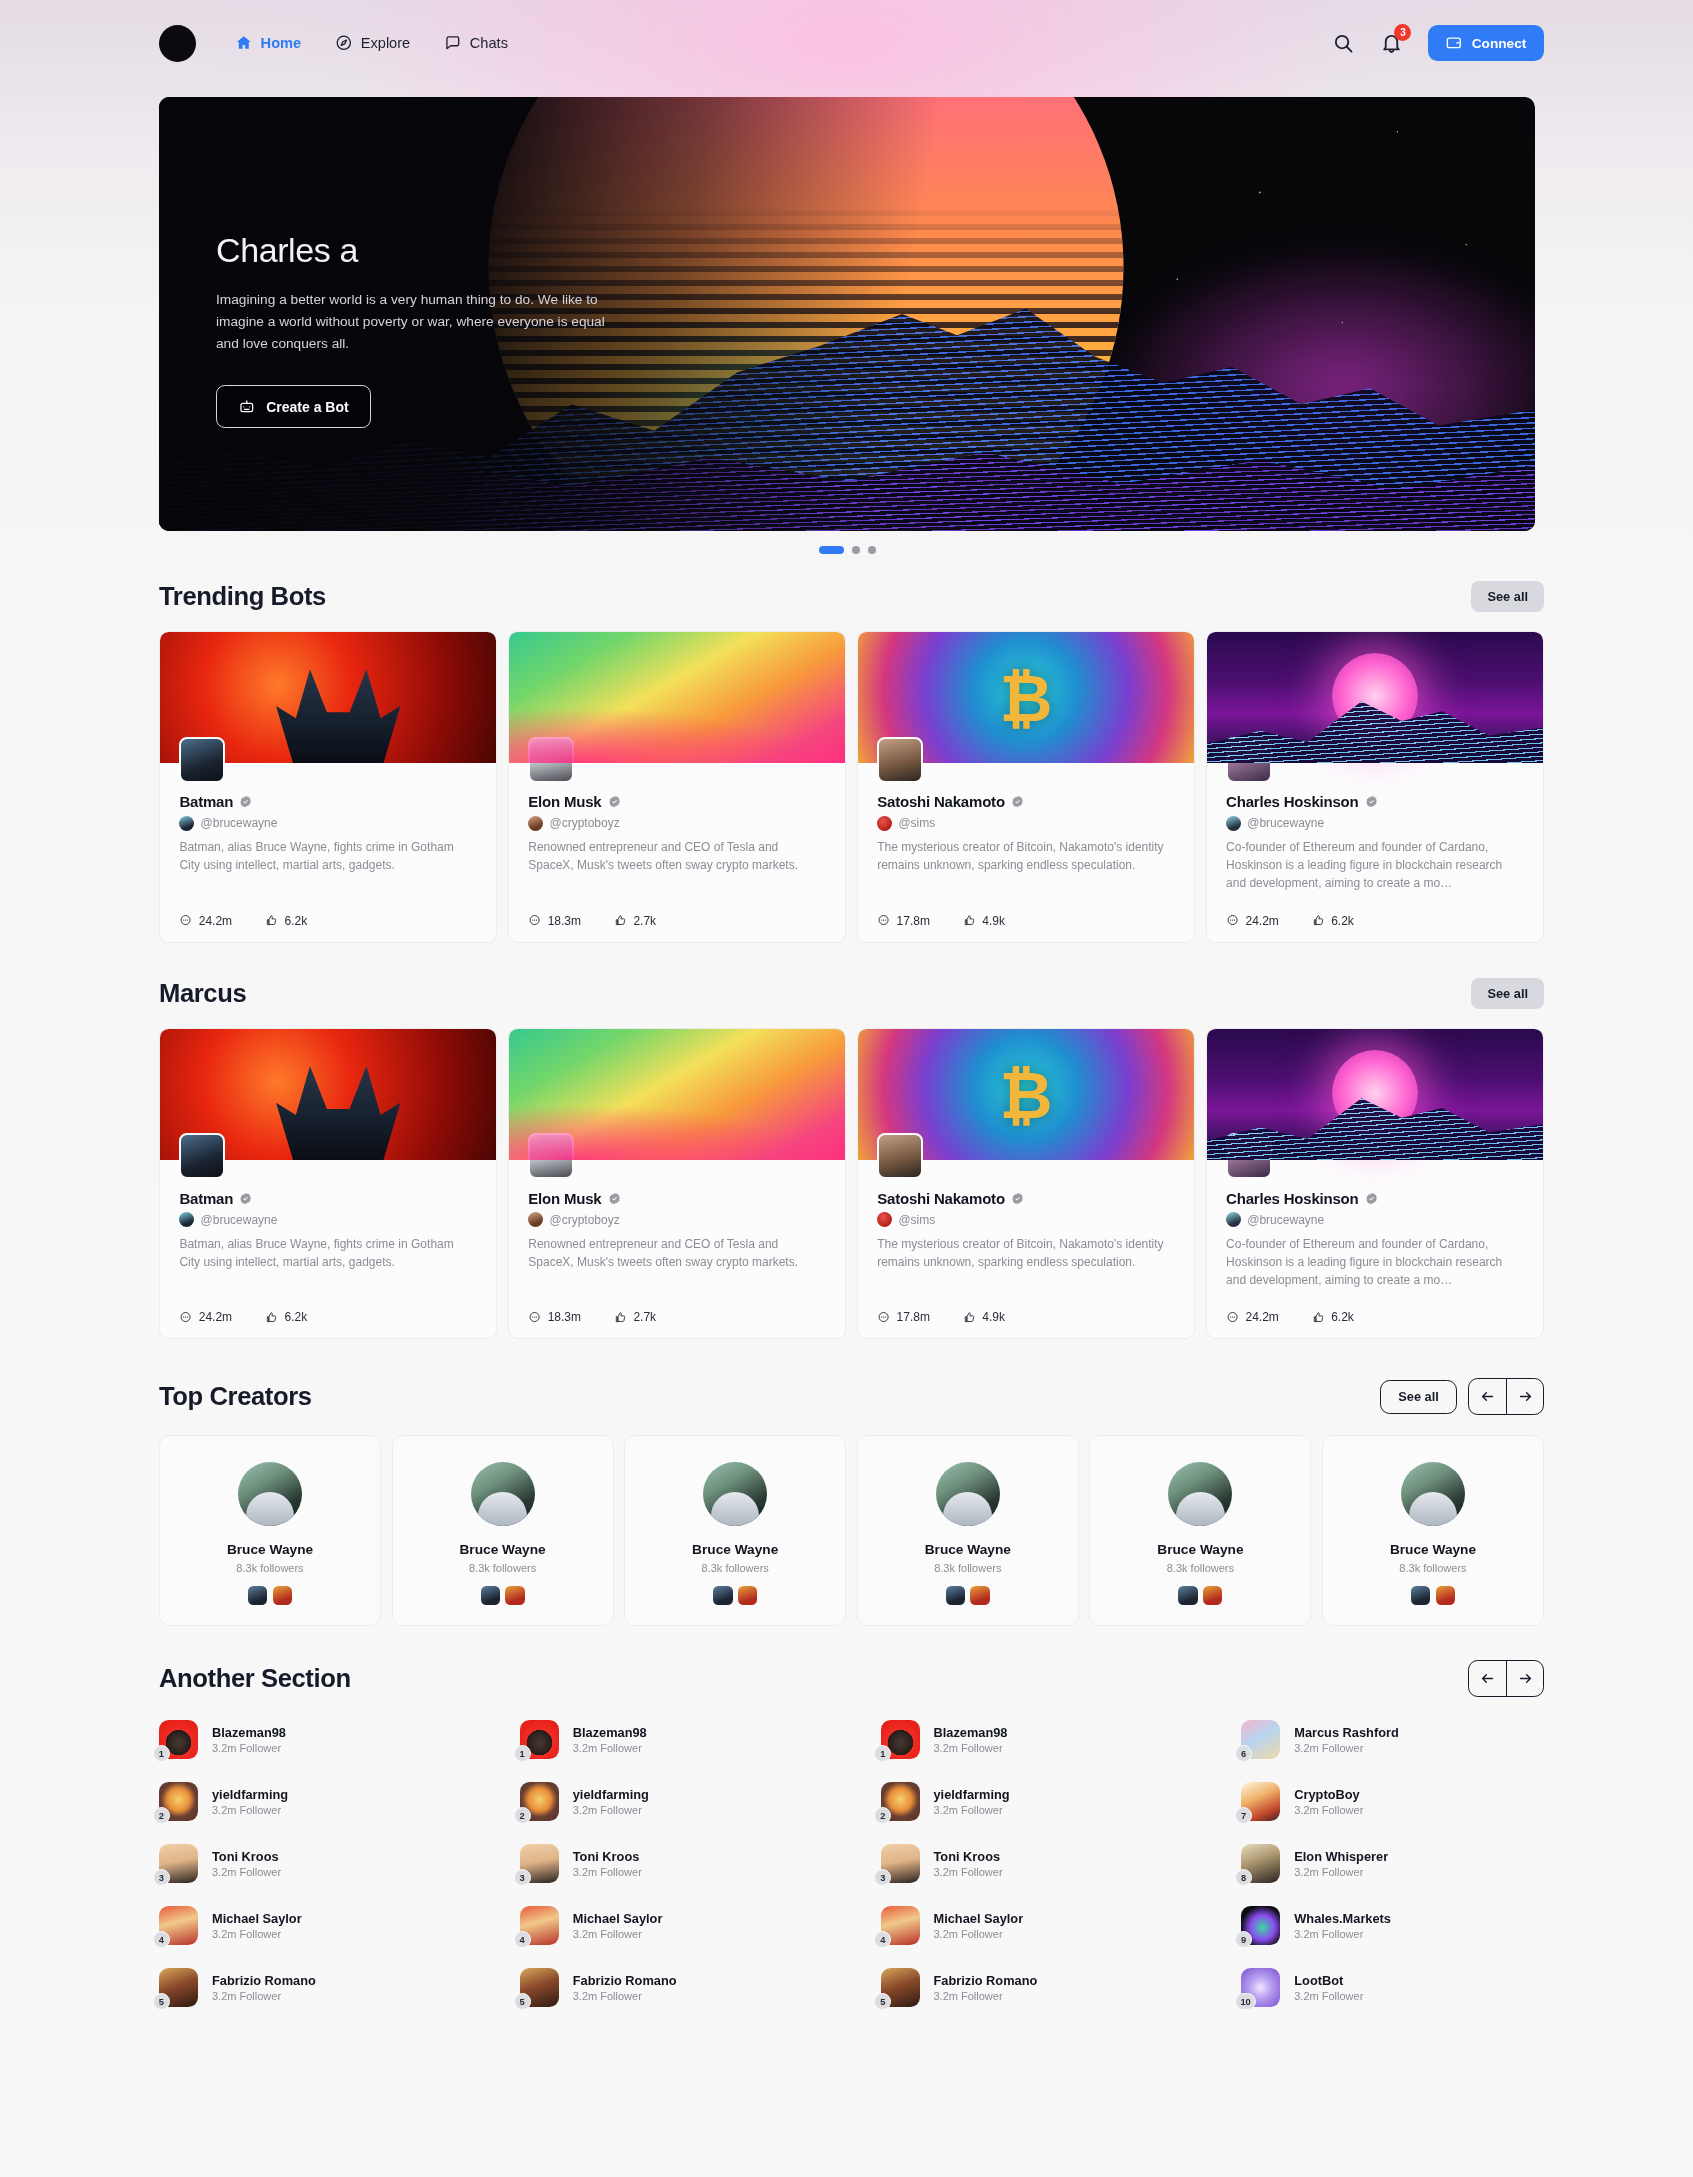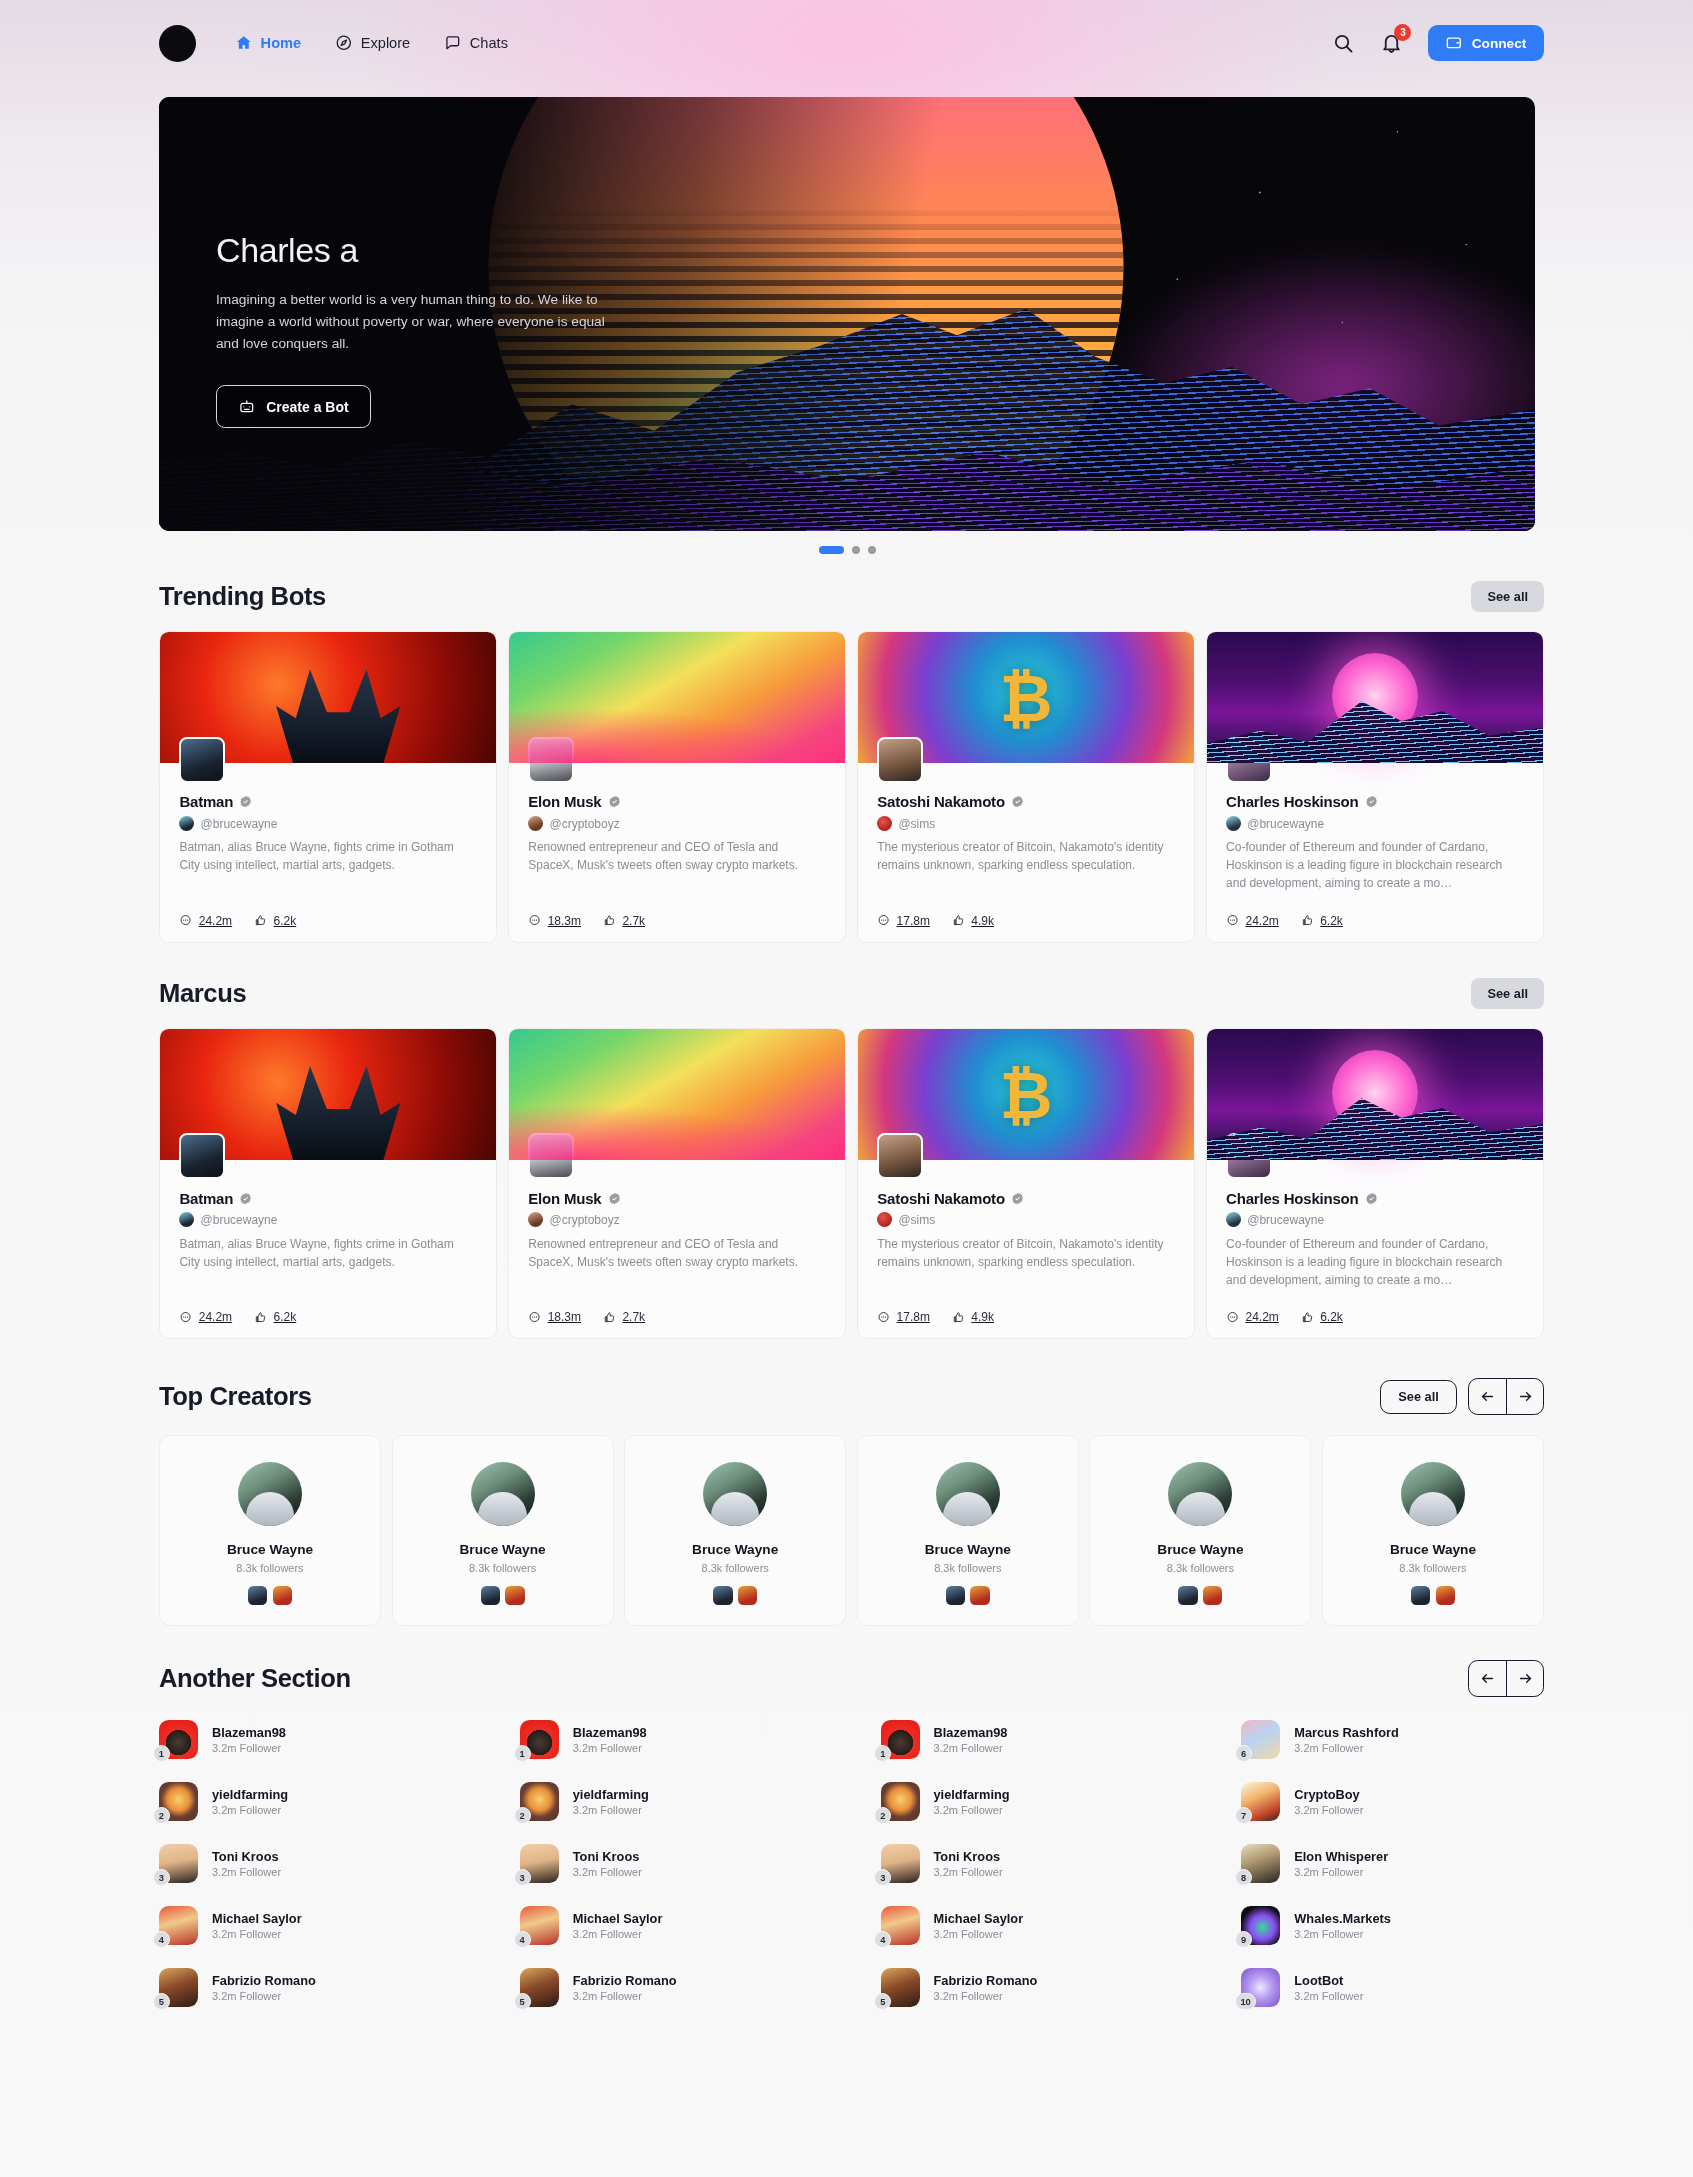--- a/index.html
+++ b/index.html
@@ -178,28 +178,28 @@
     position: absolute; left: 19.4px; bottom: -19.4px; width: 46px; height: 46px;
     border-radius: 8px; border: 2.6px solid #fcfcfd; overflow: hidden; background: #2b3a4e;
   }
   .av-batman { background: linear-gradient(160deg, #4b6d8a 0%, #1b2431 60%, #0d1119 100%); }
   .av-musk { background: linear-gradient(170deg, #e9e9ec 0%, #bfc3c9 50%, #4b4b52 100%); }
   .av-satoshi { background: linear-gradient(165deg, #c3a087 0%, #7a5a44 55%, #2c2520 100%); }
   .av-charles { background: linear-gradient(160deg, #d8b4c8 0%, #8e6c90 50%, #3a2a44 100%); }
   .card-body { padding: 30px 19.4px 14px 19.4px; flex: 1; display: flex; flex-direction: column; }
   .card-name { display: flex; align-items: center; gap: 6.2px; font-size: 15px; font-weight: 700; color: #12151f; letter-spacing: -0.2px; }
   .verified { width: 13.2px; height: 13.2px; flex: 0 0 auto; }
-  .card-handle { display: flex; align-items: flex-end; gap: 6.2px; margin-top: 5.3px; font-size: 12px; color: #8b8d95; }
+  .card-handle { display: flex; align-items: center; gap: 6.2px; margin-top: 5.3px; font-size: 12px; color: #8b8d95; }
   .mini-av { width: 15px; height: 15px; border-radius: 50%; flex: 0 0 auto; }
   .ma-batman { background: linear-gradient(160deg, #7fd0e8 0%, #1b2431 70%); }
   .ma-musk { background: linear-gradient(160deg, #d8a98c 0%, #6b3a22 70%); }
   .ma-satoshi { background: radial-gradient(circle at 40% 35%, #e8554a 0%, #b3201a 70%); }
   .ma-charles { background: linear-gradient(160deg, #8fd8e8 0%, #24313f 70%); }
   .card-desc { margin-top: 8.8px; font-size: 12px; line-height: 1.48; color: #8b8d95; }
-  .card-stats { display: flex; align-items: center; gap: 22px; margin-top: auto; padding-top: 21px; text-decoration: underline; }
+  .card-stats { display: flex; align-items: center; gap: 33px; margin-top: auto; padding-top: 21px; }
   .stat { display: flex; align-items: center; gap: 6.2px; font-size: 12px; color: #2a2d38; }
   .stat svg { width: 13.2px; height: 13.2px; }
 
   
   .creators { display: grid; grid-template-columns: repeat(6, 1fr); gap: 10.6px; margin-top: 19.4px; }
   .creator {
     background: #fbfbfc; border: 0.9px solid #ededee; border-radius: 10.6px;
     padding: 26.5px 10.6px 19.4px 10.6px; text-align: center; cursor: pointer;
   }
   .creator-av {

